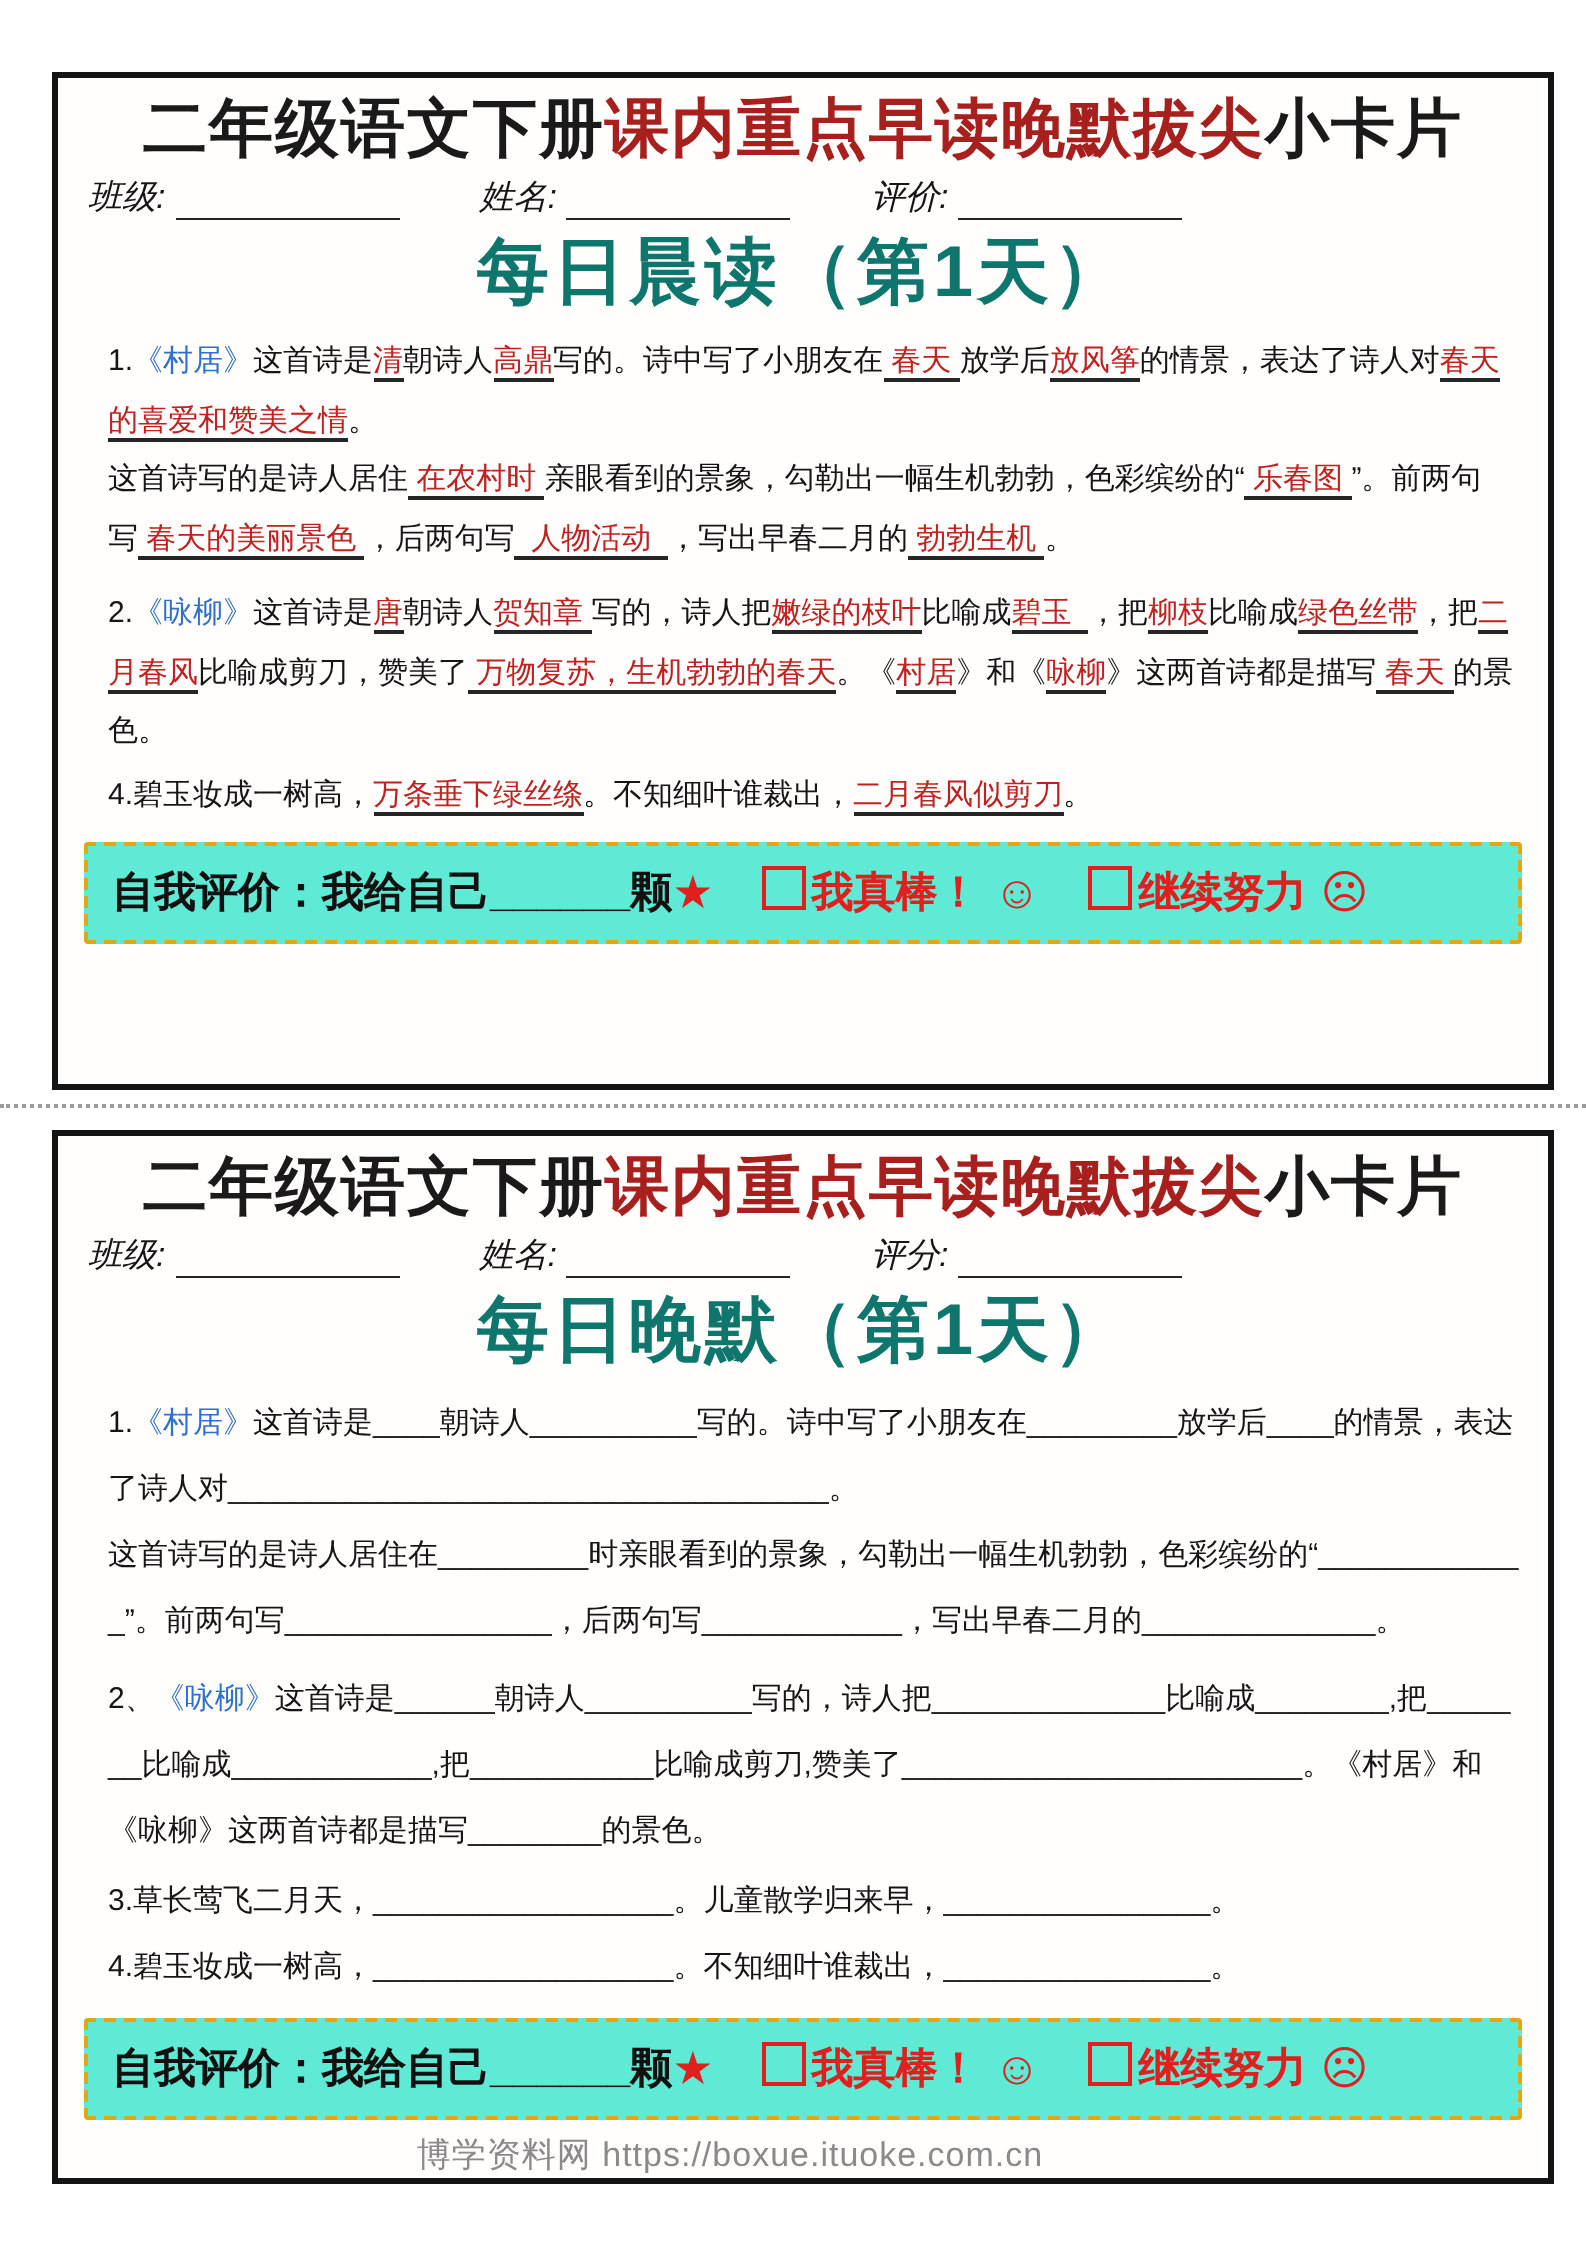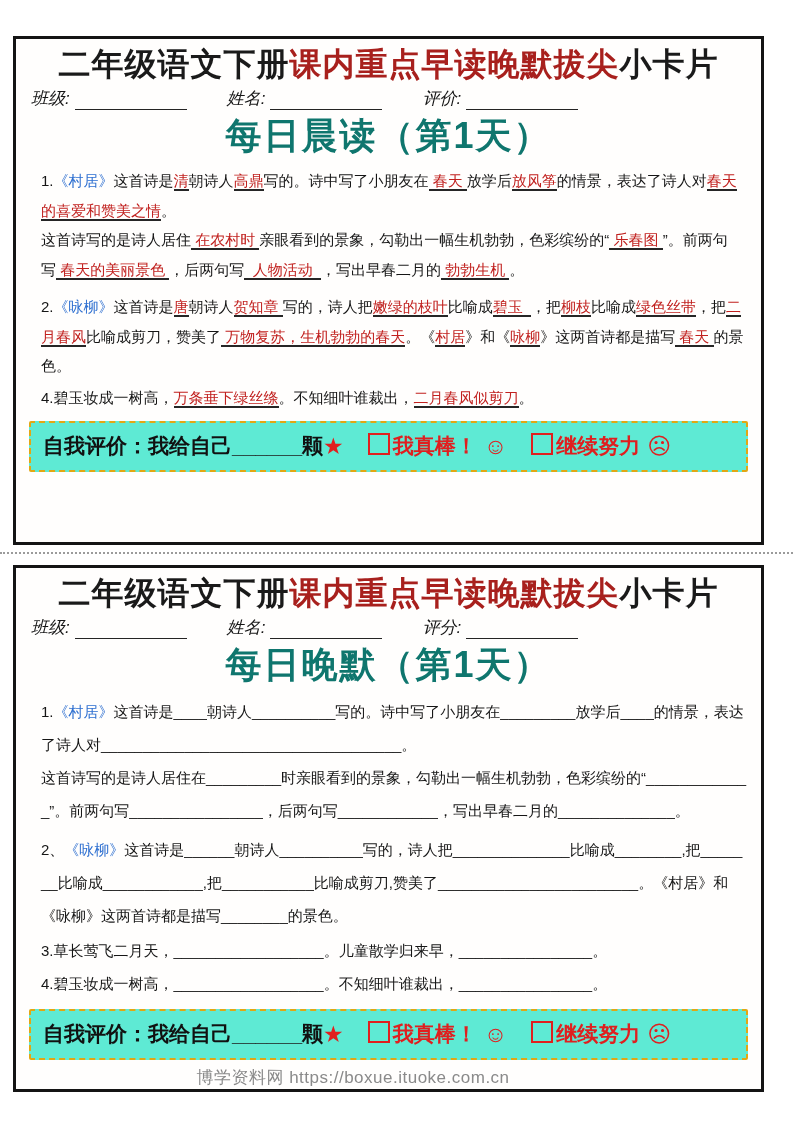--- a/index.html
+++ b/index.html
@@ -1,21 +1,21 @@
 <!DOCTYPE html>
 <html><head>
 <meta charset="utf-8">
 <style>
   html,body{margin:0;padding:0;}
   body{
     width:793px;height:1122px;background:#ffffff;position:relative;
     font-family:"Liberation Sans","DejaVu Sans",sans-serif;color:#161616;
   }
   .card{
-    position:absolute;left:13px;width:751px;box-sizing:border-box;
+    position:absolute;left:26px;width:751px;box-sizing:border-box;
     border:3px solid #141414;background:#fffefd;
     padding:5px 13px 8px;overflow:hidden;
   }
   .card-1{top:36px;height:509px;}
   .card-2{top:565px;height:527px;}
   .cut-line{
     position:absolute;top:552px;left:0;width:793px;height:0;
     border-top:2px dotted #9b9b9b;
   }
   .title{
@@ -51,21 +51,21 @@
   .eval-box .redb{color:#e01f1f;}
   .eval-box .star{color:#e01f1f;font-size:23px;vertical-align:-1px;}
   .eval-box .blank{font-weight:bold;}
   .chk{
     display:inline-block;width:18px;height:18px;border:2.5px solid #e01f1f;
     background:transparent;vertical-align:-2px;margin-right:3px;
   }
   .face{color:#e01f1f;font-size:23px;font-weight:normal;margin-left:7px;vertical-align:-1px;}
   .gap{display:inline-block;width:24px;}
   .watermark{
-    position:absolute;top:1066px;left:0;width:706px;text-align:center;
+    position:absolute;top:1066px;left:12px;width:706px;text-align:center;
     color:#8a8a8a;font-size:17px;z-index:5;letter-spacing:0.5px;
   }
 </style>
 </head>
 <body>
 
 <section class="card card-1">
   <h1 class="title"><span class="t-black">二年级语文下册</span><span class="t-red">课内重点早读晚默拔尖</span><span class="t-black">小卡片</span></h1>
   <div class="info-row">
     <span class="info-field">

